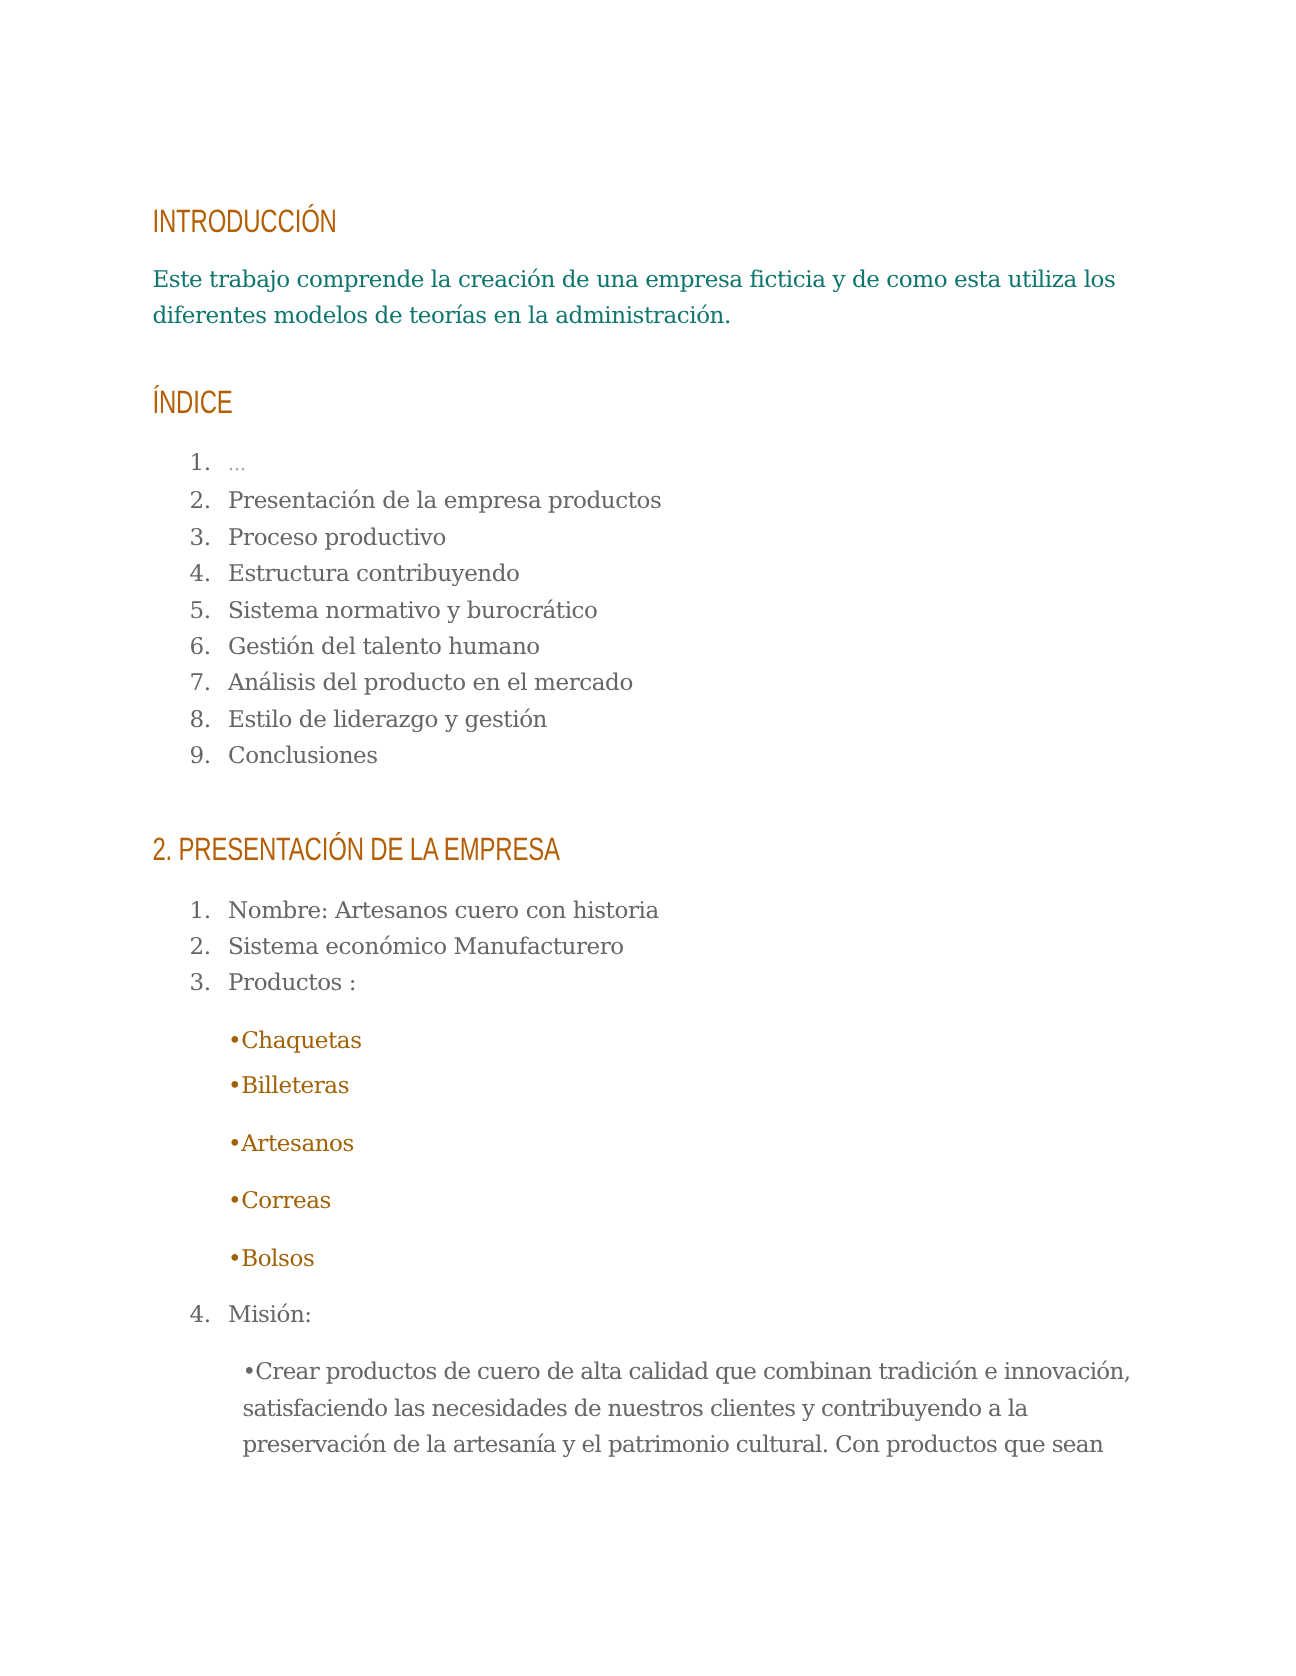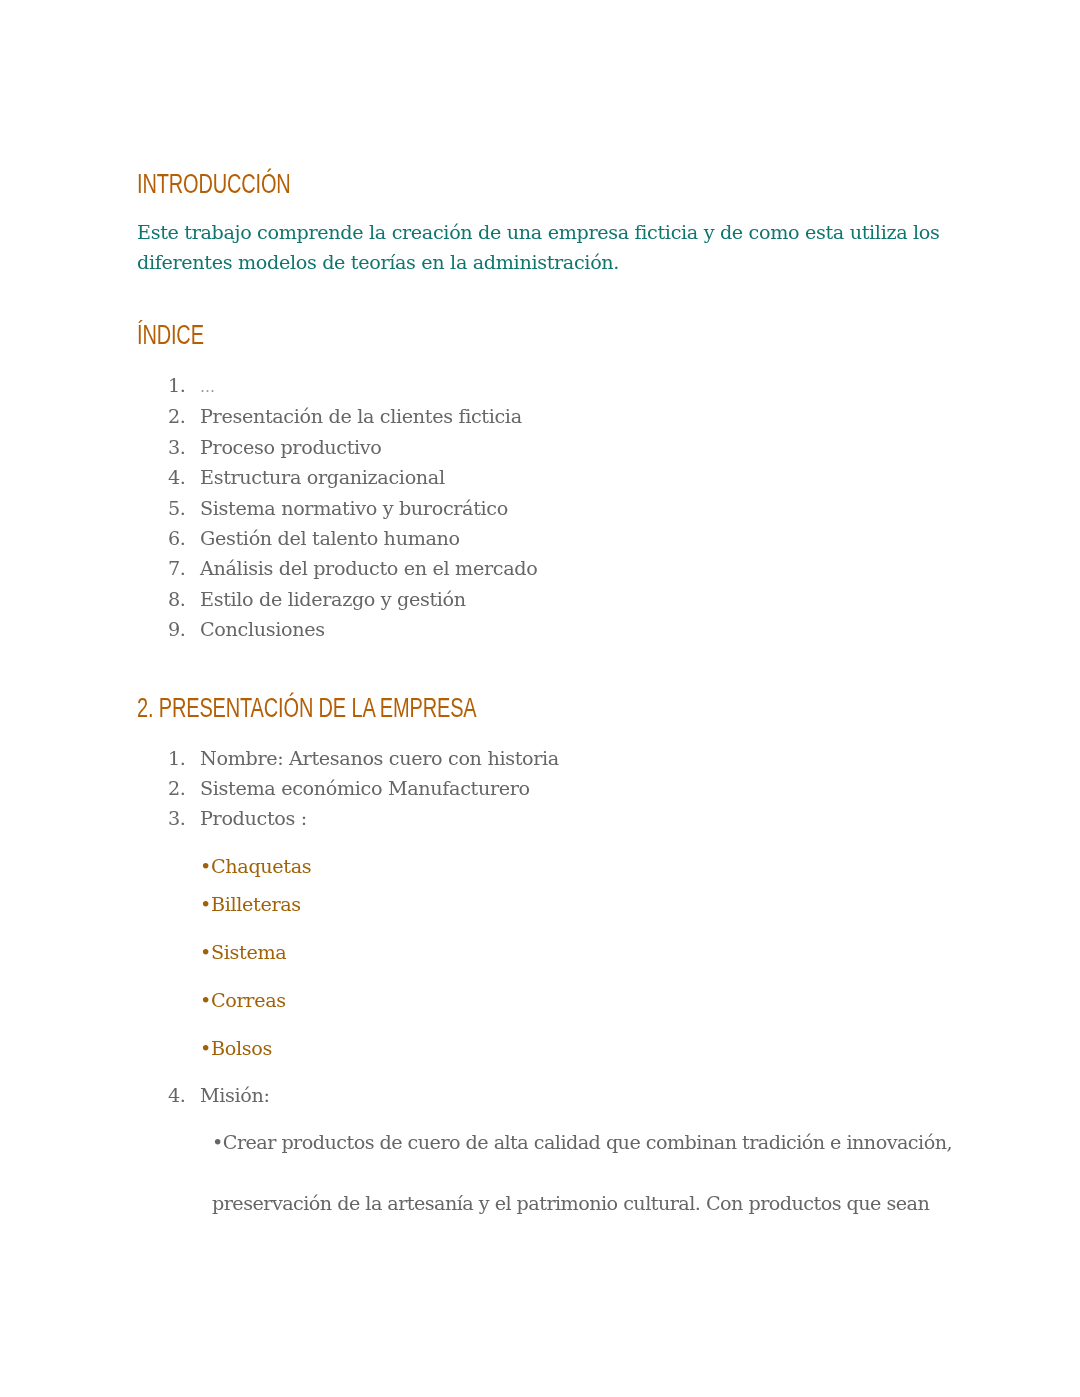--- a/index.html
+++ b/index.html
@@ -1,18 +1,18 @@
 <!DOCTYPE html>
 <html><head>
 <meta charset="utf-8">
 <style>
   html, body { margin: 0; padding: 0; background: #ffffff; }
   body { width: 1080px; height: 1397px; position: relative; overflow: hidden; }
   .page { position: absolute; left: 0; top: 0; width: 1080px; height: 1397px; background: #ffffff; }
-  .content { position: absolute; left: 137px; top: 162px; width: 820px; }
+  .content { position: absolute; left: 127px; top: 162px; width: 820px; }
 
   .heading {
     font-family: "Liberation Sans", sans-serif;
     color: #b45f06;
     font-size: 27px;
     font-weight: normal;
     margin: 0;
     transform: scaleX(0.74);
     transform-origin: left center;
     white-space: nowrap;
@@ -79,51 +79,51 @@
     <p class="body-text">
       <span>Este trabajo comprende la creación de una empresa ficticia y de como esta utiliza los</span><br>
       <span>diferentes modelos de teorías en la administración.</span>
     </p>
 
     <div style="height:37px"></div>
     <h2 class="heading">ÍNDICE</h2>
     <div style="height:16px"></div>
     <ol class="num-list">
       <li><span class="num">1.</span><span class="ellipsis">…</span></li>
-      <li><span class="num">2.</span><span>Presentación de la clientes ficticia</span></li>
+      <li><span class="num">2.</span><span>Presentación de la empresa productos</span></li>
       <li><span class="num">3.</span><span>Proceso productivo</span></li>
-      <li><span class="num">4.</span><span>Estructura organizacional</span></li>
+      <li><span class="num">4.</span><span>Estructura contribuyendo</span></li>
       <li><span class="num">5.</span><span>Sistema normativo y burocrático</span></li>
       <li><span class="num">6.</span><span>Gestión del talento humano</span></li>
       <li><span class="num">7.</span><span>Análisis del producto en el mercado</span></li>
       <li><span class="num">8.</span><span>Estilo de liderazgo y gestión</span></li>
       <li><span class="num">9.</span><span>Conclusiones</span></li>
     </ol>
 
     <div style="height:42px"></div>
     <h2 class="heading">2. PRESENTACIÓN DE LA EMPRESA</h2>
     <div style="height:16px"></div>
     <ol class="num-list">
       <li><span class="num">1.</span><span>Nombre: Artesanos cuero con historia</span></li>
       <li><span class="num">2.</span><span>Sistema económico Manufacturero</span></li>
       <li><span class="num">3.</span><span>Productos :</span></li>
     </ol>
 
     <div>
       <p class="sub-bullet" style="margin-top:17px">•Chaquetas</p>
       <p class="sub-bullet" style="margin-top:8px">•Billeteras</p>
-      <p class="sub-bullet" style="margin-top:18px">•Sistema</p>
+      <p class="sub-bullet" style="margin-top:18px">•Artesanos</p>
       <p class="sub-bullet" style="margin-top:18px">•Correas</p>
       <p class="sub-bullet" style="margin-top:18px">•Bolsos</p>
     </div>
 
     <ol class="num-list" style="margin-top:17px">
       <li><span class="num">4.</span><span>Misión:</span></li>
     </ol>
 
     <p class="mission" style="margin-top:17px">
       <span>•Crear productos de cuero de alta calidad que combinan tradición e innovación,</span><br>
-      <br>
+      <span>satisfaciendo las necesidades de nuestros clientes y contribuyendo a la</span><br>
       <span>preservación de la artesanía y el patrimonio cultural. Con  productos que sean</span>
     </p>
 
   </div>
 </div>
 
 </body></html>

